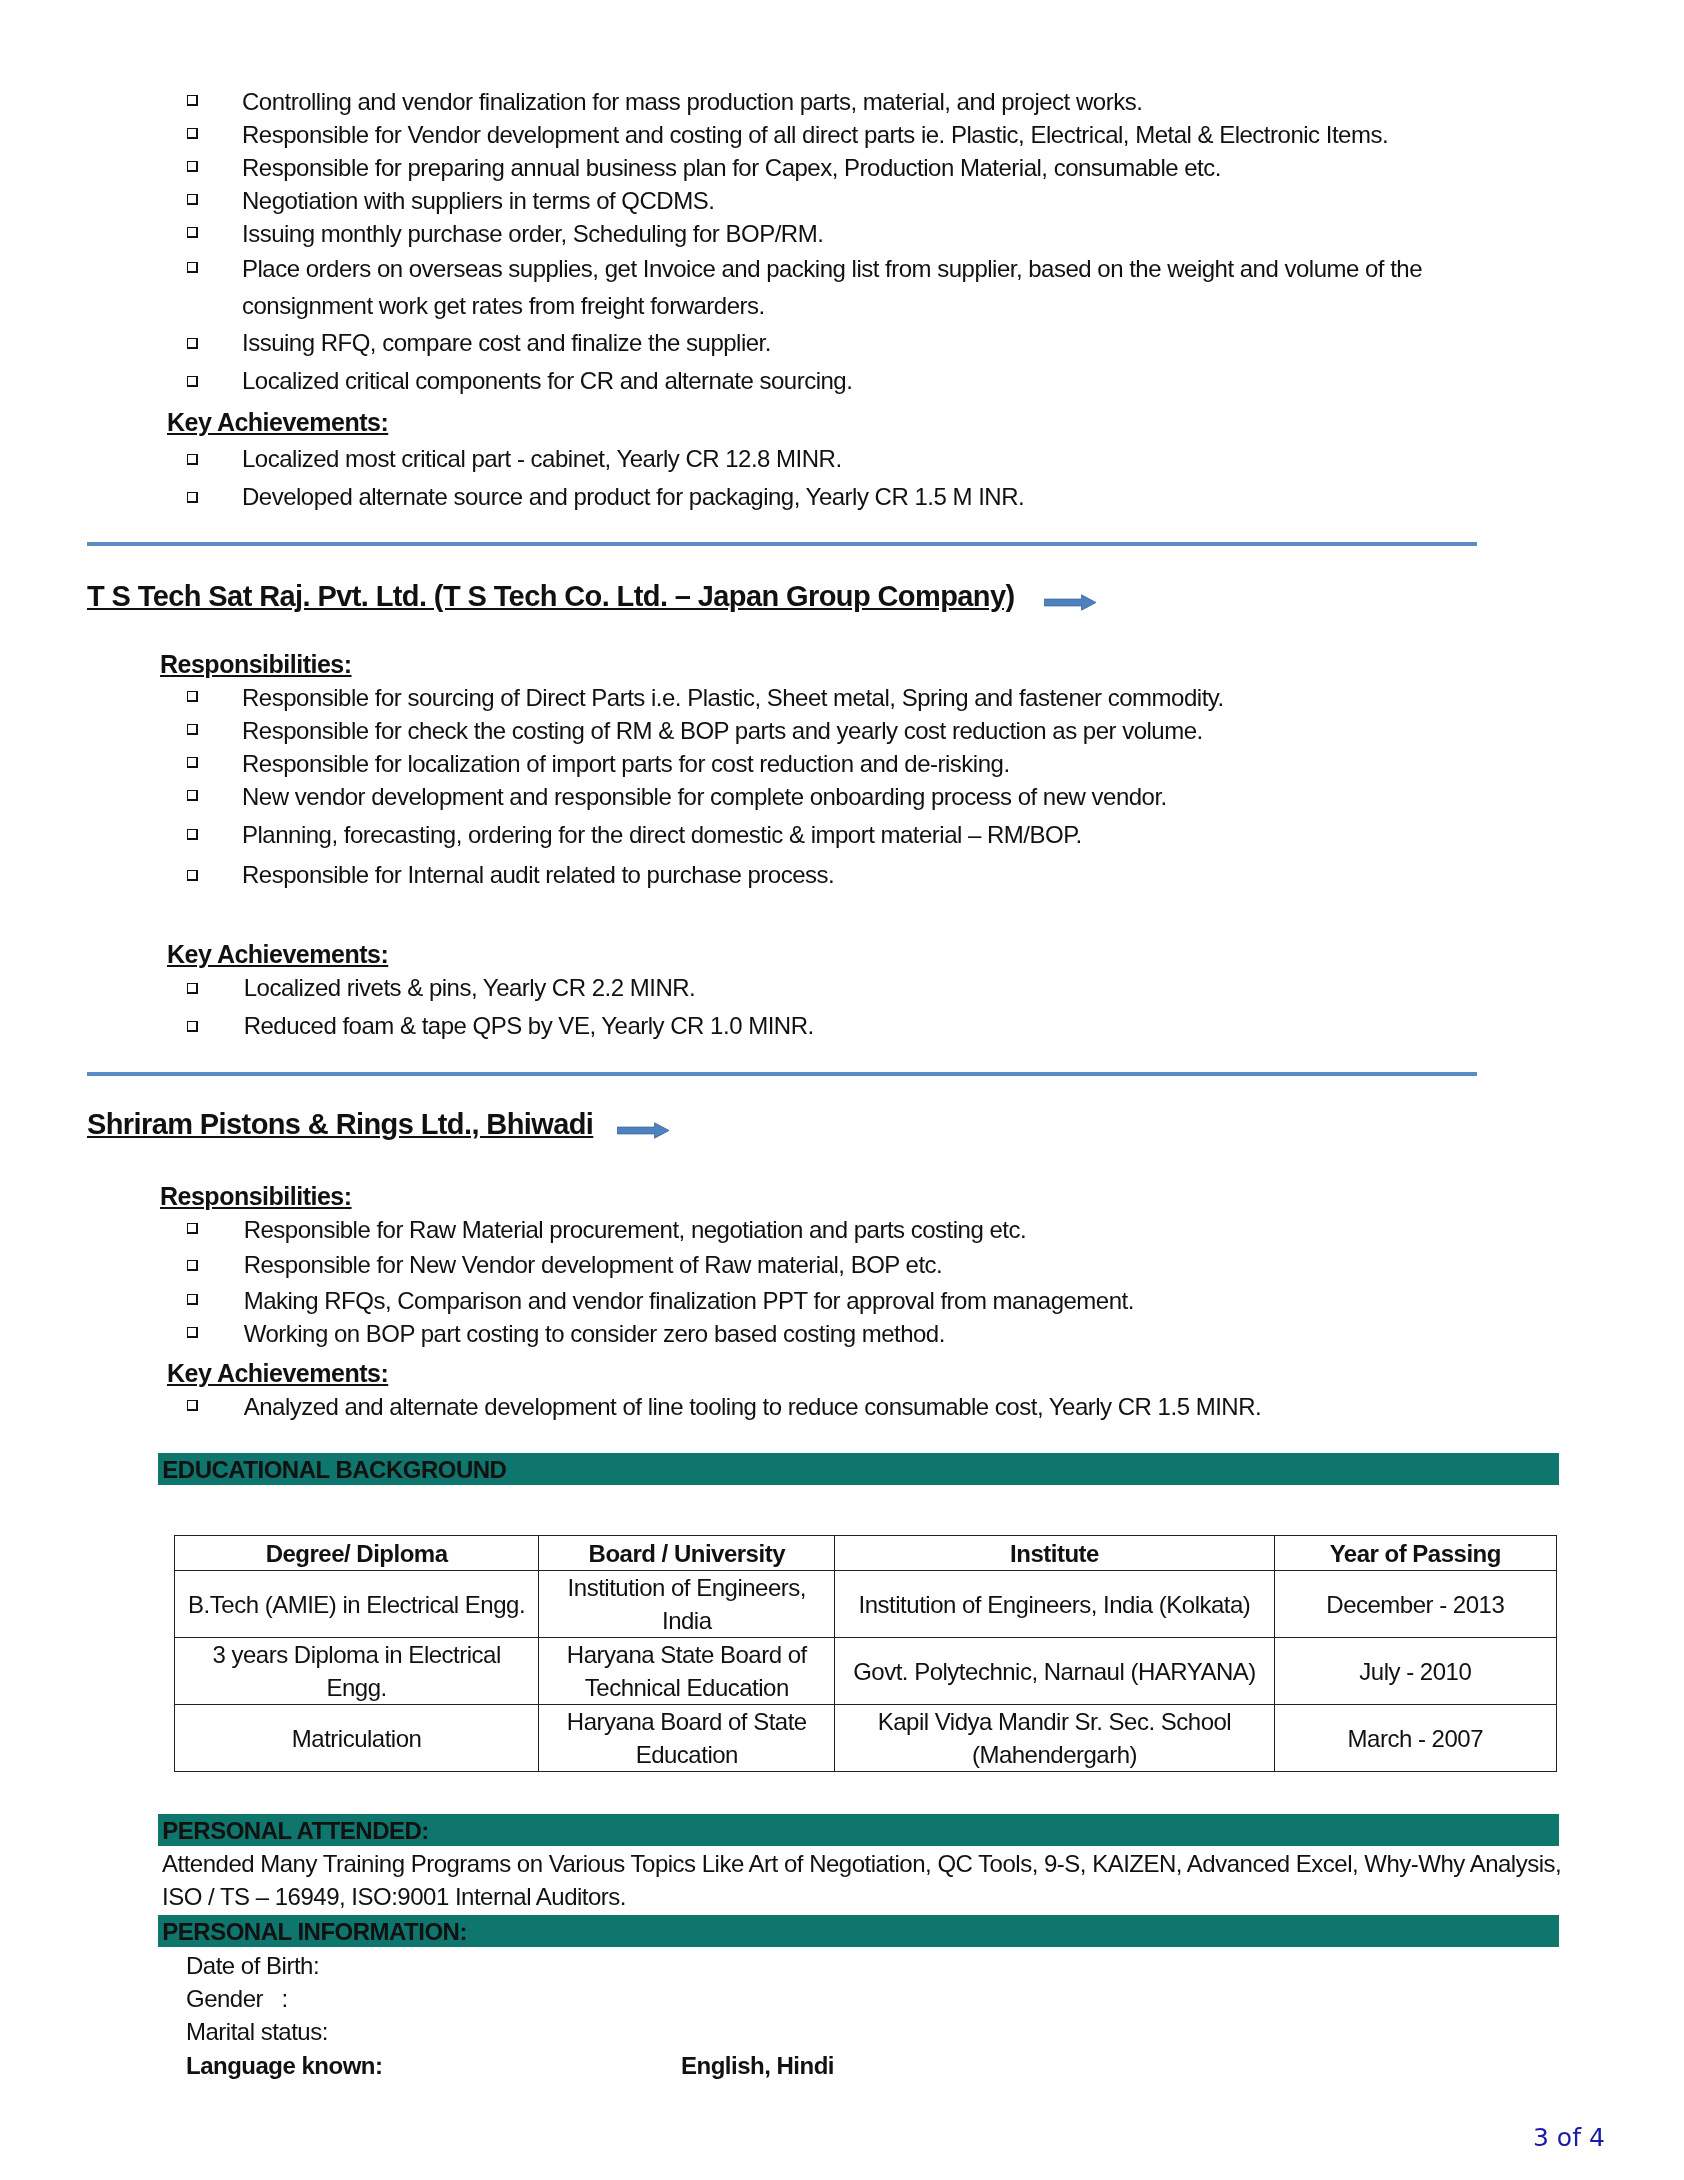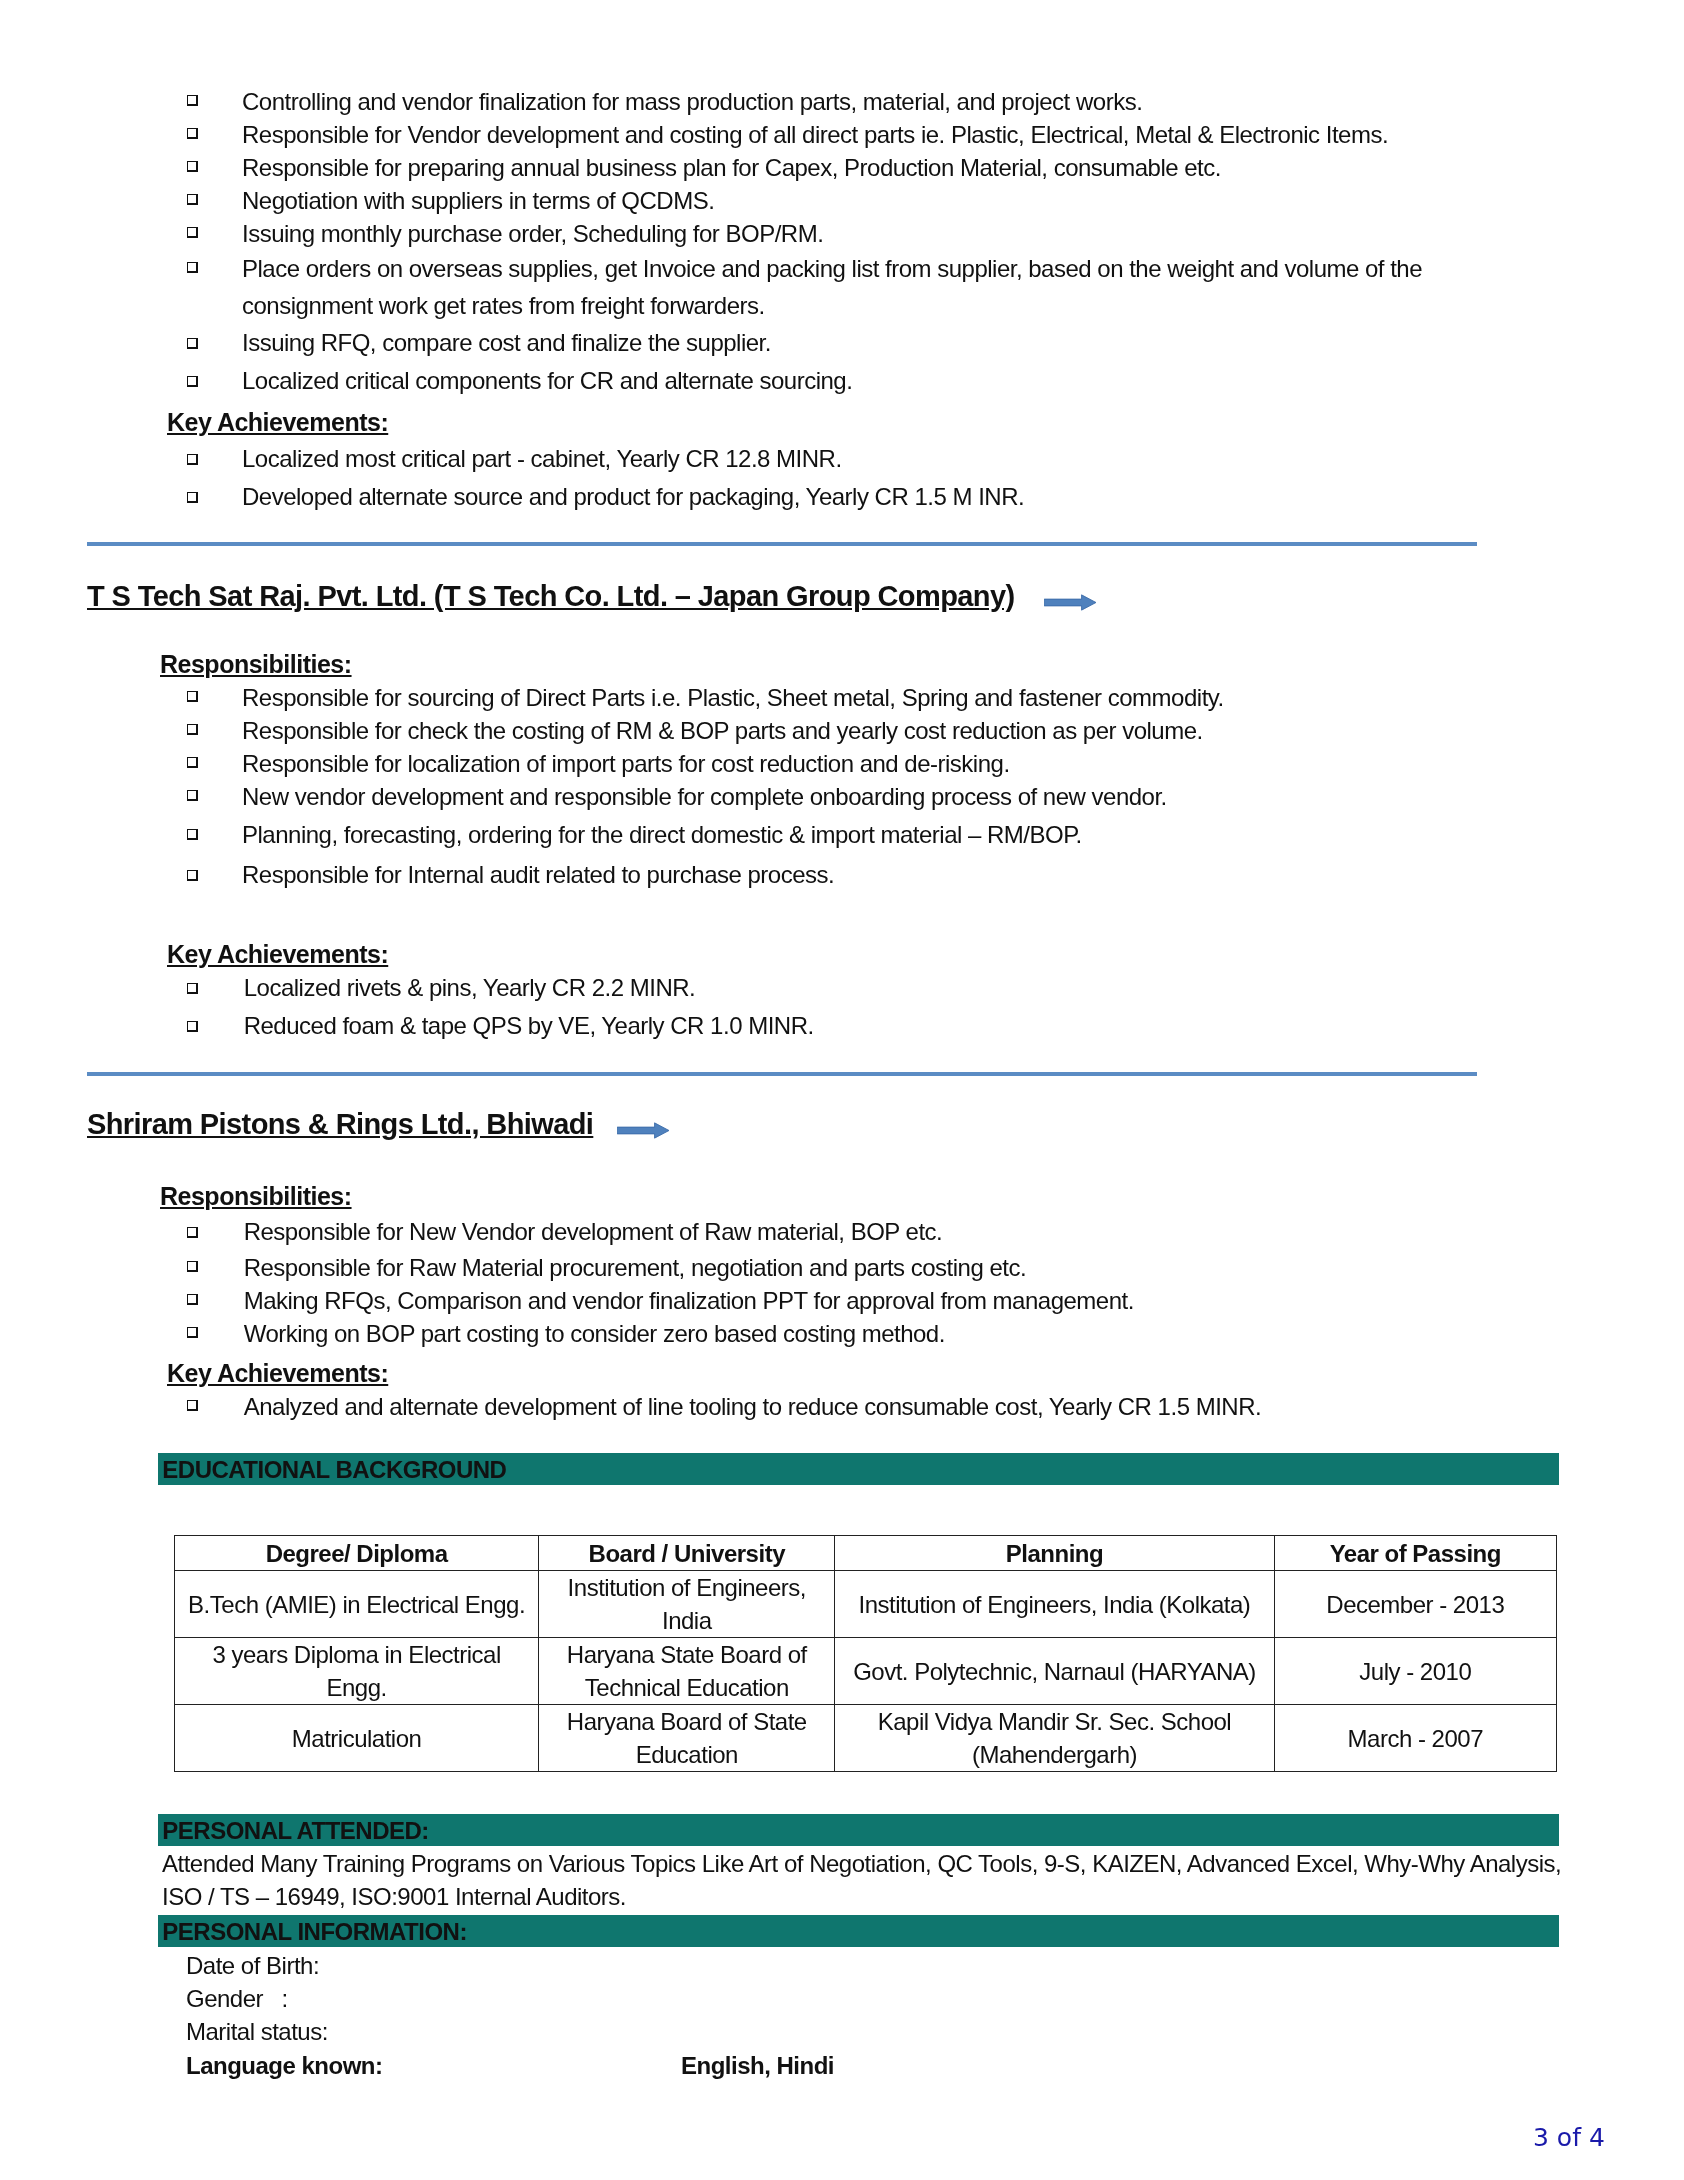--- a/index.html
+++ b/index.html
@@ -77,40 +77,40 @@
 
   <div style="position:absolute; left:87px; top:1106px; white-space:nowrap;">
     <span class="company">Shriram Pistons &amp; Rings Ltd., Bhiwadi</span>
     <svg class="arrow" width="53" height="17" viewBox="0 0 62 20" style="margin-left:20.4px;">
       <polygon points="0,6 44,6 44,1 61,10 44,19 44,14 0,14" fill="#4f81bd" stroke="#3a6aa8" stroke-width="1"></polygon>
     </svg>
   </div>
   <div class="sub-heading" style="position:absolute; left:160px; top:1179px;">Responsibilities:</div>
   <div style="position:absolute; left:170px; top:1213px; width:1405px;">
     <ul class="bul">
+      <li style="line-height:33px;"><span class="box"></span><span style="margin-left:1.7px;">Responsible for Raw Material procurement, negotiation and parts costing etc.</span></li>
       <li style="line-height:38px;"><span class="box" style="top:13.6px;"></span><span style="margin-left:1.7px;">Responsible for New Vendor development of Raw material, BOP etc.</span></li>
-      <li style="line-height:33px;"><span class="box"></span><span style="margin-left:1.7px;">Responsible for Raw Material procurement, negotiation and parts costing etc.</span></li>
       <li><span class="box"></span><span style="margin-left:1.7px;">Making RFQs, Comparison and vendor finalization PPT for approval from management.</span></li>
       <li><span class="box"></span><span style="margin-left:1.7px;">Working on BOP part costing to consider zero based costing method.</span></li>
     </ul>
   </div>
   <div class="sub-heading" style="position:absolute; left:167px; top:1356px;">Key Achievements:</div>
   <div style="position:absolute; left:170px; top:1390px; width:1405px;">
     <ul class="bul">
       <li><span class="box"></span><span style="margin-left:1.7px;">Analyzed and alternate development of line tooling to reduce consumable cost, Yearly CR 1.5 MINR.</span></li>
     </ul>
   </div>
 
   <div class="band" style="top:1453px;">EDUCATIONAL BACKGROUND</div>
   <table class="edu">
     <thead>
       <tr>
         <th style="width:353px;">Degree/ Diploma</th>
         <th style="width:285px;">Board / University</th>
-        <th style="width:428px;">Planning</th>
+        <th style="width:428px;">Institute</th>
         <th>Year of Passing</th>
       </tr>
     </thead>
     <tbody>
       <tr>
         <td>B.Tech (AMIE) in Electrical Engg.</td>
         <td>Institution of Engineers, India</td>
         <td>Institution of Engineers, India (Kolkata)</td>
         <td>December - 2013</td>
       </tr>

